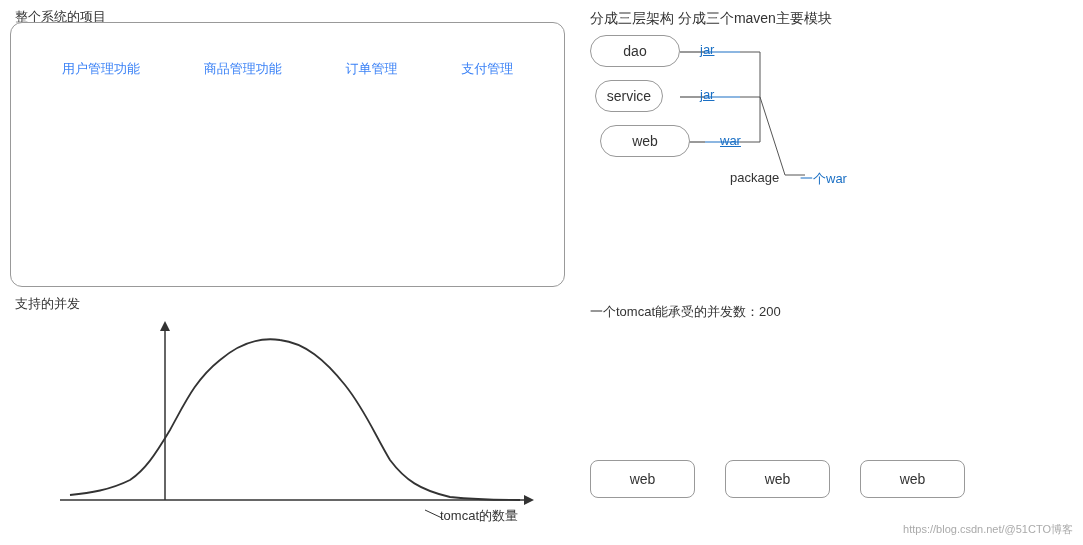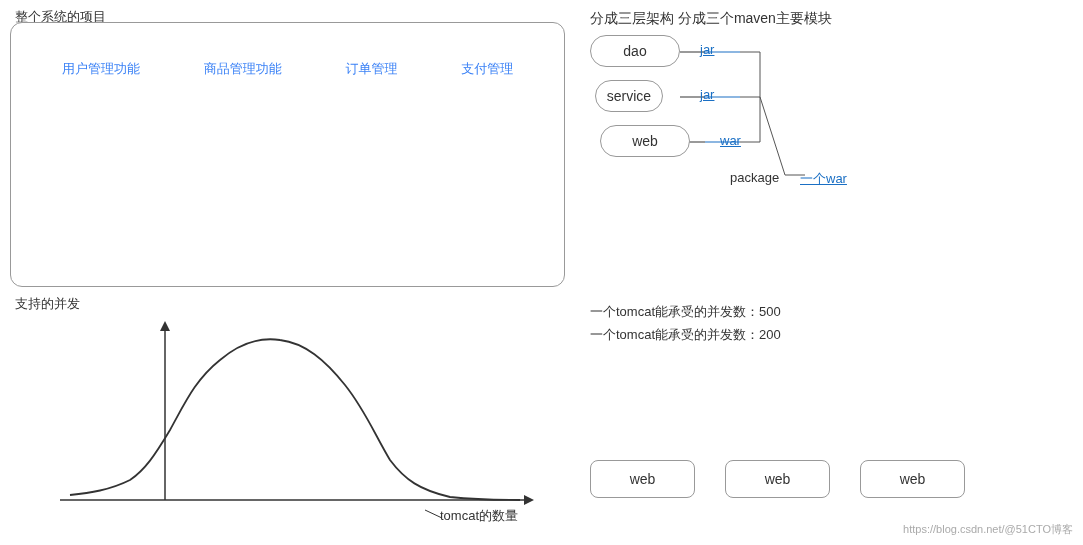--- a/index.html
+++ b/index.html
@@ -118,21 +118,20 @@
       font-size: 13px;
       color: #333;
     }
 
     .one-war-label {
       position: absolute;
       top: 170px;
       left: 800px;
       font-size: 13px;
       color: #1a6fc4;
-      text-decoration: underline;
     }
 
     
     .maven-svg {
       position: absolute;
       top: 35px;
       left: 585px;
       width: 450px;
       height: 200px;
       pointer-events: none;
@@ -265,21 +264,20 @@
 
   <polygon points="524,185 514,180 514,190" fill="#333"></polygon>
 
   <path d="M 60,180 C 80,178 100,175 120,165 C 135,155 145,140 160,115 C 175,88 185,65 210,45 C 230,28 250,22 270,25 C 295,28 315,45 335,70 C 355,95 365,120 380,145 C 395,165 410,175 440,182 C 460,184 480,185 510,185" fill="none" stroke="#333" stroke-width="1.8"></path>
 
   <text x="430" y="205" font-size="13" fill="#333" font-family="SimSun, Arial">tomcat的数量</text>
   <line x1="415" y1="195" x2="432" y2="203" stroke="#333" stroke-width="1"></line>
 </svg>
 
 <div class="tomcat-info">
-  <div class="tomcat-line">一个tomcat能承受的并发数：500</div>
   <div class="tomcat-line">一个tomcat能承受的并发数：200</div>
 </div>
 
 <div class="web-boxes-row">
   <div class="web-box-bottom">web</div>
   <div class="web-box-bottom">web</div>
   <div class="web-box-bottom">web</div>
 </div>
 
 <div class="watermark">https://blog.csdn.net/@51CTO博客</div>

